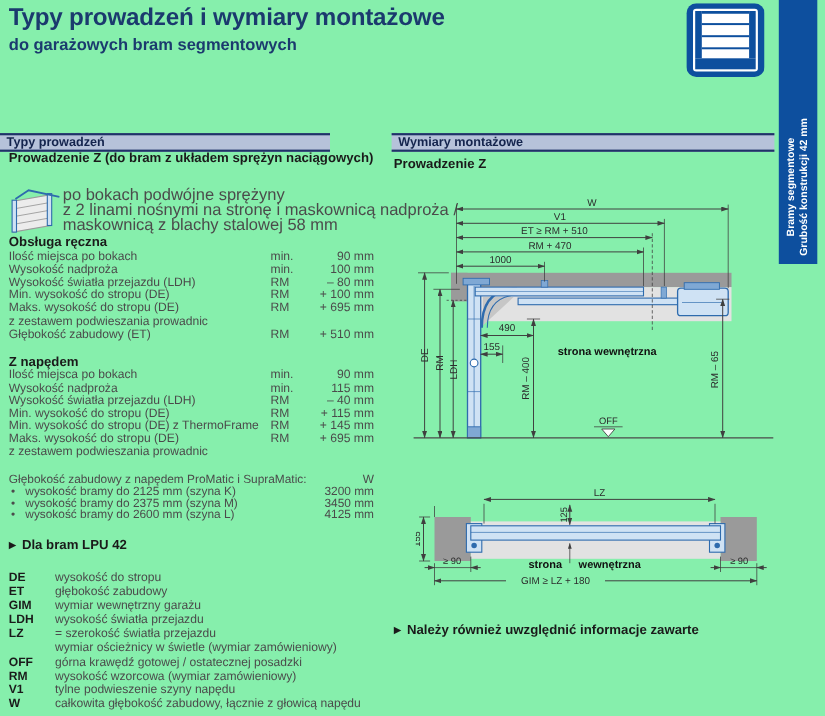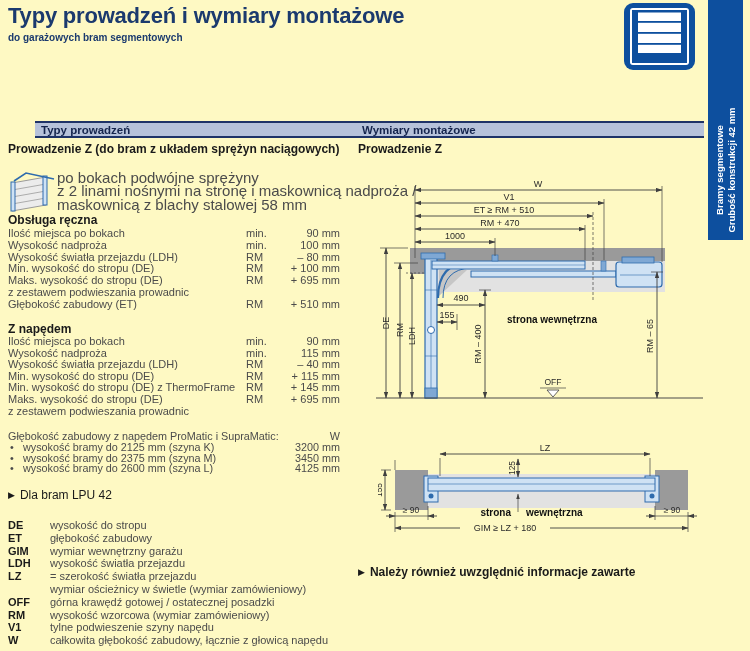--- a/index.html
+++ b/index.html
@@ -1,46 +1,46 @@
 <!DOCTYPE html>
 <html><head>
 <meta charset="utf-8">
 <style>
   html,body{margin:0;padding:0;background:#fff;}
-  .page{position:relative;width:750px;height:651px;background:#fef9c3;overflow:hidden;
+  .page{position:relative;width:750px;height:651px;background:#86efac;overflow:hidden;
         font-family:"Liberation Sans","DejaVu Sans",sans-serif;color:#1a1a1a;}
   .title{position:absolute;left:8px;top:3px;font-size:22px;font-weight:bold;color:#1b3a6e;letter-spacing:-0.2px;}
-  .subtitle{position:absolute;left:8px;top:32px;font-size:10px;font-weight:bold;color:#1b3a6e;}
+  .subtitle{position:absolute;left:8px;top:32px;font-size:15px;font-weight:bold;color:#1b3a6e;}
   .opis{position:absolute;left:8px;top:57px;font-size:17px;font-weight:bold;color:#4a6ca8;}
   .dooricon{position:absolute;left:624px;top:3px;}
   .tab{position:absolute;left:708px;top:0;width:35px;height:240px;background:#0d4f9e;}
   .tabtext{position:absolute;top:0;left:0;width:240px;height:35px;
            transform:rotate(-90deg) translate(-240px,0);transform-origin:top left;
            display:flex;flex-direction:column;justify-content:center;align-items:center;
            padding-right:100px;box-sizing:border-box;color:#fff;font-size:9.5px;font-weight:bold;
            line-height:12px;white-space:nowrap;text-align:center;}
   .secbar{position:absolute;top:121px;height:17px;background:#b6c2da;border-top:2px solid #1e3367;
           border-bottom:2px solid #1e3367;box-sizing:border-box;font-size:11.5px;font-weight:bold;
           color:#14244d;padding:1px 0 0 6px;}
-  #bar-left{left:0;width:340px;margin-left:35px;}
+  #bar-left{left:0;width:300px;}
   #bar-right{left:356px;width:348px;}
   .sub1{position:absolute;font-size:12px;font-weight:bold;color:#1a1a1a;}
   .introimg{position:absolute;left:8px;top:170px;}
   .introtext{position:absolute;left:57px;top:171px;font-size:15px;color:#4b4b4b;line-height:13.4px;}
   .h3{position:absolute;font-size:12px;font-weight:bold;color:#1a1a1a;}
   .spec{position:absolute;left:8px;width:332px;font-size:11px;color:#4b4b4b;line-height:11.8px;}
   #spec-powered{line-height:11.6px;}
   .trow{display:flex;}
   .tl{flex:1 1 auto;}
   .tr{width:36px;}
   .tv{width:58px;text-align:right;}
   .depth{position:absolute;left:8px;top:431px;width:332px;font-size:10.8px;color:#4b4b4b;line-height:10.8px;}
   .drow{display:flex;}
   .dbul{width:15px;padding-left:2px;box-sizing:border-box;}
-  .note{position:absolute;left:8px;top:488px;font-size:12px;font-weight:normal;color:#1a1a1a;}
+  .note{position:absolute;left:8px;top:488px;font-size:12px;font-weight:bold;color:#1a1a1a;}
   .arrowglyph{font-size:9px;margin-right:5px;vertical-align:1px;}
   .legend{position:absolute;left:8px;top:519px;font-size:11px;color:#4b4b4b;line-height:12.8px;}
   .lrow{display:flex;}
   .labbr{width:42px;font-weight:bold;color:#1a1a1a;}
   .ldef{flex:1;}
   .drawing{position:absolute;}
   #svg-side{left:372px;top:160px;}
   #svg-plan{left:378px;top:432px;}
   .footnote{position:absolute;left:358px;top:565px;font-size:12px;font-weight:bold;color:#1a1a1a;line-height:15px;}
   .fn2{padding-left:14px;}
@@ -78,21 +78,21 @@
     </div>
   </div>
 
   <div class="secbar" id="bar-left">
     <span>Typy prowadzeń</span>
   </div>
   <div class="secbar" id="bar-right">
     <span>Wymiary montażowe</span>
   </div>
 
-  <div class="sub1" style="left:8px;top:142px;">Prowadzenie Z (do bram z układem sprężyn naciągowych)</div>
+  <div class="sub1" style="left:8px;top:136px;">Prowadzenie Z (do bram z układem sprężyn naciągowych)</div>
 
   <svg class="introimg" width="48" height="42" viewBox="0 0 48 42">
     <polygon points="4,13 38,7 38,35 4,41" fill="#ececec" stroke="#9a9a9a" stroke-width="1"></polygon>
     <line x1="4" y1="20" x2="38" y2="14" stroke="#9a9a9a" stroke-width="0.8"></line>
     <line x1="4" y1="27" x2="38" y2="21" stroke="#9a9a9a" stroke-width="0.8"></line>
     <line x1="4" y1="34" x2="38" y2="28" stroke="#9a9a9a" stroke-width="0.8"></line>
     <rect x="3" y="12" width="4" height="29" fill="#cfe2f4" stroke="#2e6bad" stroke-width="1"></rect>
     <rect x="35" y="6" width="4" height="29" fill="#cfe2f4" stroke="#2e6bad" stroke-width="1"></rect>
     <polyline points="6,11 18,3 46,9" fill="none" stroke="#2e6bad" stroke-width="1.6"></polyline>
   </svg>

